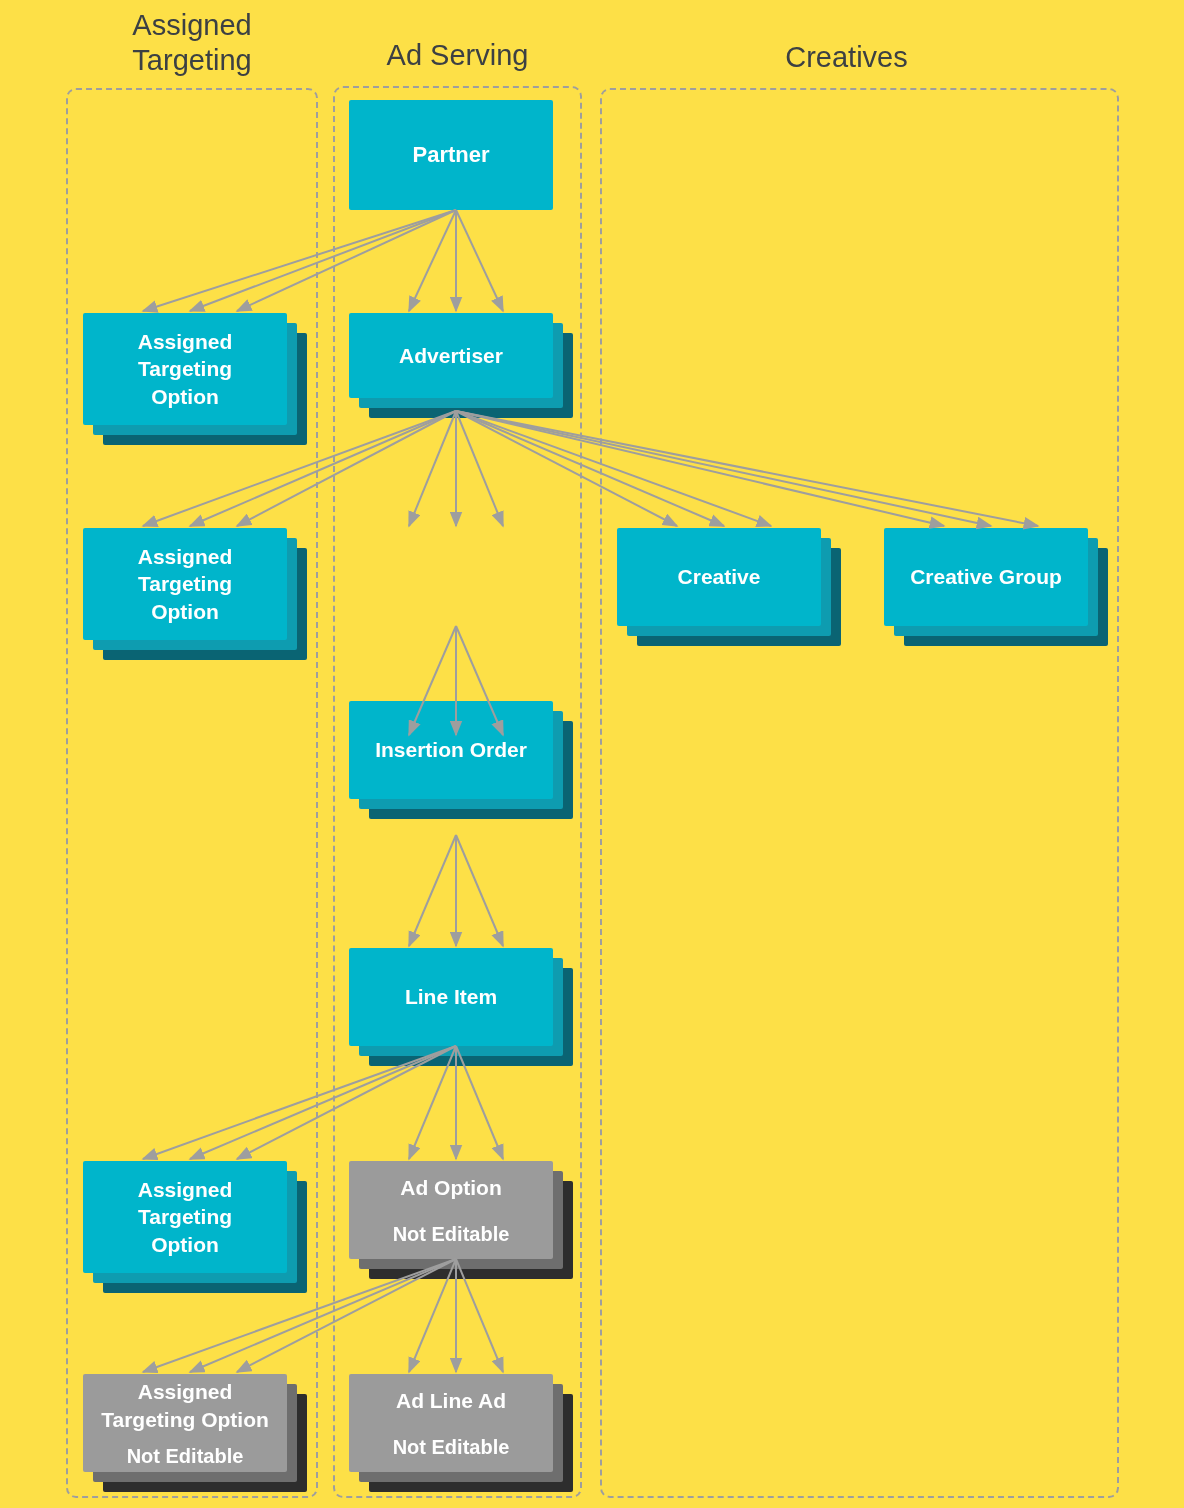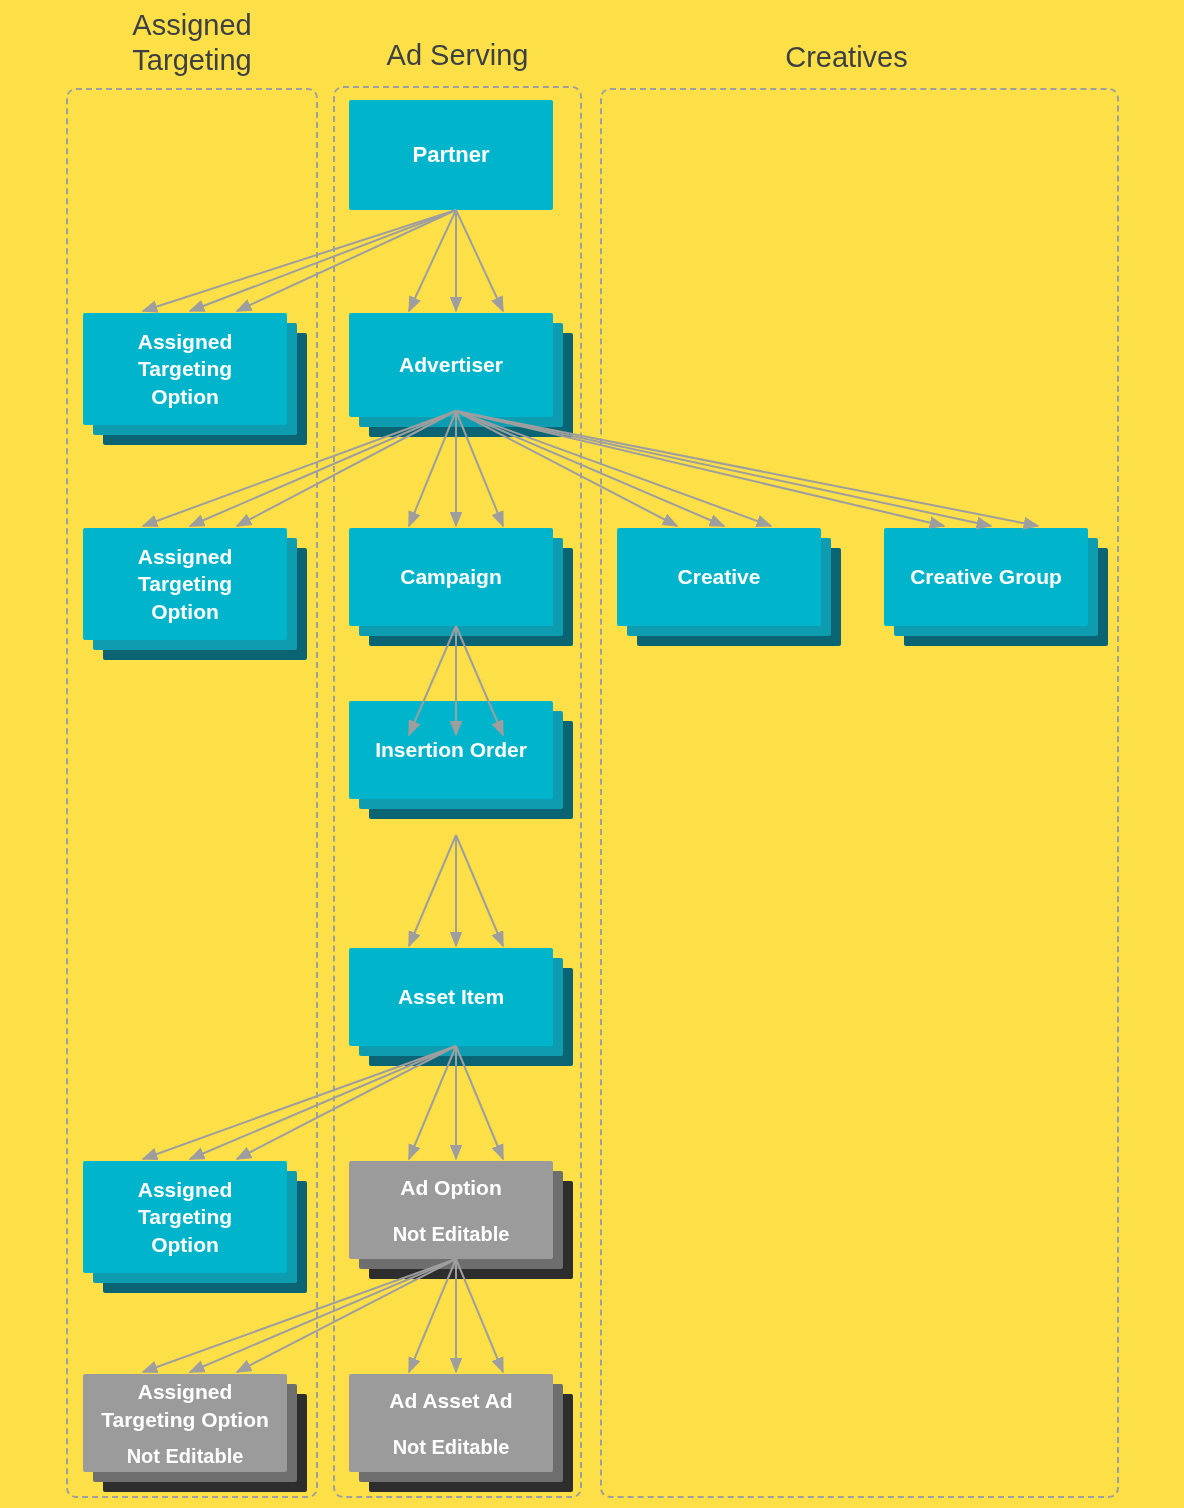--- a/index.html
+++ b/index.html
@@ -31,21 +31,21 @@
   .node-label{font-size:21px;line-height:1.3;white-space:pre-line;}
   .node-sublabel{font-size:20px;line-height:1.2;margin-top:20px;}
   .teal{background:var(--teal);}
   .teal.stacked{box-shadow:10px 10px 0 var(--teal_mid),20px 20px 0 var(--teal_dark);}
   .grayed{background:var(--gray);}
   .grayed.stacked{box-shadow:10px 10px 0 var(--gray_mid),20px 20px 0 var(--gray_dark);}
 
   [data-node="partner"]{left:349px;top:100px;height:110px;}
   [data-node="partner"] .node-label{font-size:22px;}
   [data-node="ato1"]{left:83px;top:313px;height:112px;}
-  [data-node="advertiser"]{left:349px;top:313px;height:104px;}
+  [data-node="advertiser"]{left:349px;top:313px;height:85px;}
   [data-node="ato2"]{left:83px;top:528px;height:112px;}
   [data-node="campaign"]{left:349px;top:528px;height:98px;}
   [data-node="creative"]{left:617px;top:528px;height:98px;}
   [data-node="creative_asset"]{left:884px;top:528px;height:98px;}
   [data-node="insertion_order"]{left:349px;top:701px;height:98px;}
   [data-node="line_item"]{left:349px;top:948px;height:98px;}
   [data-node="ato3"]{left:83px;top:1161px;height:112px;}
   [data-node="ad_group"]{left:349px;top:1161px;height:98px;}
   [data-node="ato4"]{left:83px;top:1374px;height:98px;}
   [data-node="ato4"] .node-sublabel{margin-top:11px;}
@@ -83,59 +83,56 @@
   <div class="teal stacked" data-node="advertiser">
     <div class="node-label">Advertiser</div>
   </div>
 
   <div class="teal stacked" data-node="ato2">
     <div class="node-label">Assigned
 Targeting
 Option</div>
   </div>
 
-  <div class="teal stacked" data-node="campaign">
-    <div class="node-label">Campaign</div>
-  </div>
 
   <div class="teal stacked" data-node="creative">
     <div class="node-label">Creative</div>
   </div>
 
   <div class="teal stacked" data-node="creative_asset">
     <div class="node-label">Creative Group</div>
   </div>
 
   <div class="teal stacked" data-node="insertion_order">
     <div class="node-label">Insertion Order</div>
   </div>
 
   <div class="teal stacked" data-node="line_item">
-    <div class="node-label">Asset Item</div>
+    <div class="node-label">Line Item</div>
   </div>
 
   <div class="teal stacked" data-node="ato3">
     <div class="node-label">Assigned
 Targeting
 Option</div>
   </div>
 
   <div class="grayed stacked" data-node="ad_group">
     <div class="node-label">Ad Option</div>
     <div class="node-sublabel">Not Editable</div>
   </div>
 
   <div class="grayed stacked" data-node="ato4">
     <div class="node-label">Assigned
 Targeting Option</div>
     <div class="node-sublabel">Not Editable</div>
   </div>
 
   <div class="grayed stacked" data-node="ad_group_ad">
-    <div class="node-label">Ad Asset Ad</div>
+    <div class="node-label">Ad Line Ad</div>
     <div class="node-sublabel">Not Editable</div>
   </div>
 
   <svg id="arrows" width="1184" height="1508" viewBox="0 0 1184 1508">
     <defs>
       <marker id="ah" viewBox="0 0 10 8" refX="9" refY="4" markerWidth="8" markerHeight="6.5" orient="auto">
         <path d="M0,0 L10,4 L0,8 Z"></path>
       </marker>
     </defs>
   <line x1="456" y1="210" x2="143" y2="311" marker-end="url(#ah)"></line>

